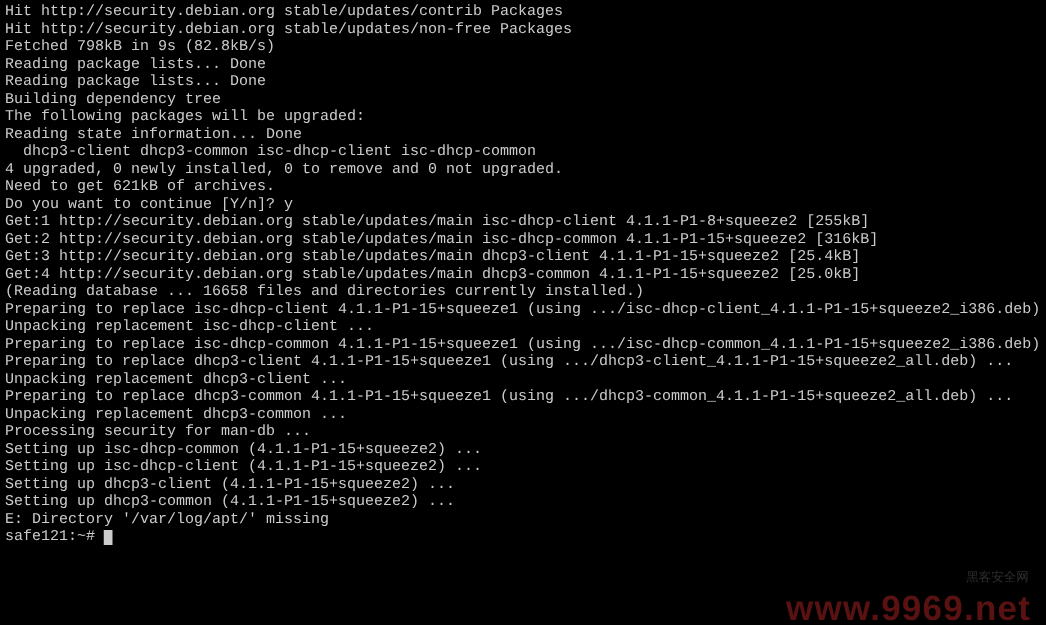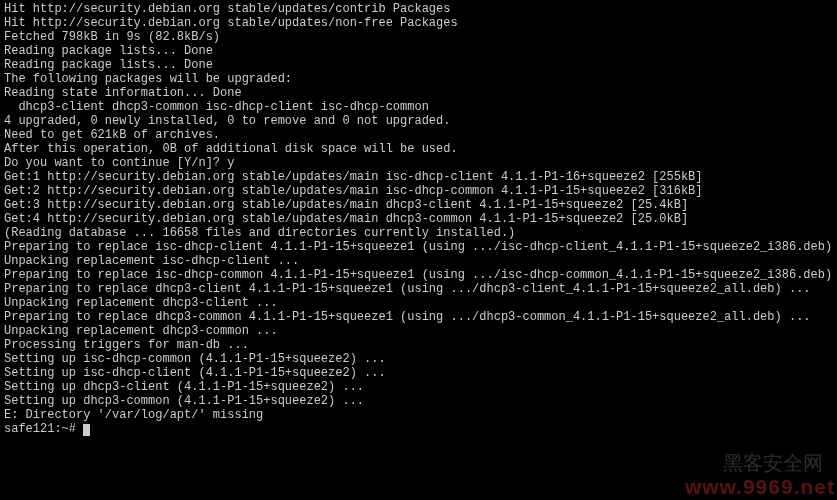--- a/index.html
+++ b/index.html
@@ -25,68 +25,68 @@
     }
     .cursor {
       display: inline-block;
       width: 7px;
       height: 12px;
       background: #cccccc;
       vertical-align: text-bottom;
     }
     .watermark {
       position: absolute;
-      right: 2px;
+      right: 12px;
       bottom: 6px;
       color: rgba(255, 50, 50, 0.35);
       font-family: Arial, sans-serif;
-      font-size: 21px;
+      font-size: 28px;
       font-weight: bold;
       letter-spacing: 1px;
       pointer-events: none;
     }
     .watermark-sub {
       position: absolute;
       right: 14px;
       bottom: 30px;
       color: rgba(180, 180, 180, 0.25);
       font-family: Arial, sans-serif;
-      font-size: 20px;
+      font-size: 10px;
       pointer-events: none;
     }
   </style>
 </head>
 <body>
 
 <div id="terminal-output">
     <div class="line">Hit http://security.debian.org stable/updates/contrib Packages</div>
     <div class="line">Hit http://security.debian.org stable/updates/non-free Packages</div>
     <div class="line">Fetched 798kB in 9s (82.8kB/s)</div>
     <div class="line">Reading package lists... Done</div>
     <div class="line">Reading package lists... Done</div>
+    <div class="line">Building dependency tree</div>
     <div class="line">The following packages will be upgraded:</div>
     <div class="line">Reading state information... Done</div>
     <div class="line">  dhcp3-client dhcp3-common isc-dhcp-client isc-dhcp-common</div>
     <div class="line">4 upgraded, 0 newly installed, 0 to remove and 0 not upgraded.</div>
     <div class="line">Need to get 621kB of archives.</div>
-    <div class="line">After this operation, 0B of additional disk space will be used.</div>
     <div class="line">Do you want to continue [Y/n]? y</div>
-    <div class="line">Get:1 http://security.debian.org stable/updates/main isc-dhcp-client 4.1.1-P1-16+squeeze2 [255kB]</div>
+    <div class="line">Get:1 http://security.debian.org stable/updates/main isc-dhcp-client 4.1.1-P1-8+squeeze2 [255kB]</div>
     <div class="line">Get:2 http://security.debian.org stable/updates/main isc-dhcp-common 4.1.1-P1-15+squeeze2 [316kB]</div>
     <div class="line">Get:3 http://security.debian.org stable/updates/main dhcp3-client 4.1.1-P1-15+squeeze2 [25.4kB]</div>
     <div class="line">Get:4 http://security.debian.org stable/updates/main dhcp3-common 4.1.1-P1-15+squeeze2 [25.0kB]</div>
     <div class="line">(Reading database ... 16658 files and directories currently installed.)</div>
     <div class="line">Preparing to replace isc-dhcp-client 4.1.1-P1-15+squeeze1 (using .../isc-dhcp-client_4.1.1-P1-15+squeeze2_i386.deb) ...</div>
     <div class="line">Unpacking replacement isc-dhcp-client ...</div>
     <div class="line">Preparing to replace isc-dhcp-common 4.1.1-P1-15+squeeze1 (using .../isc-dhcp-common_4.1.1-P1-15+squeeze2_i386.deb) ...</div>
     <div class="line">Preparing to replace dhcp3-client 4.1.1-P1-15+squeeze1 (using .../dhcp3-client_4.1.1-P1-15+squeeze2_all.deb) ...</div>
     <div class="line">Unpacking replacement dhcp3-client ...</div>
     <div class="line">Preparing to replace dhcp3-common 4.1.1-P1-15+squeeze1 (using .../dhcp3-common_4.1.1-P1-15+squeeze2_all.deb) ...</div>
     <div class="line">Unpacking replacement dhcp3-common ...</div>
-    <div class="line">Processing triggers for man-db ...</div>
+    <div class="line">Processing security for man-db ...</div>
     <div class="line">Setting up isc-dhcp-common (4.1.1-P1-15+squeeze2) ...</div>
     <div class="line">Setting up isc-dhcp-client (4.1.1-P1-15+squeeze2) ...</div>
     <div class="line">Setting up dhcp3-client (4.1.1-P1-15+squeeze2) ...</div>
     <div class="line">Setting up dhcp3-common (4.1.1-P1-15+squeeze2) ...</div>
     <div class="line">E: Directory '/var/log/apt/' missing</div>
   </div>
 <div class="line"><span>safe121:~# </span><span class="cursor"></span></div>
 
 <div class="watermark-sub">黑客安全网</div>
 <div class="watermark">www.9969.net</div>

